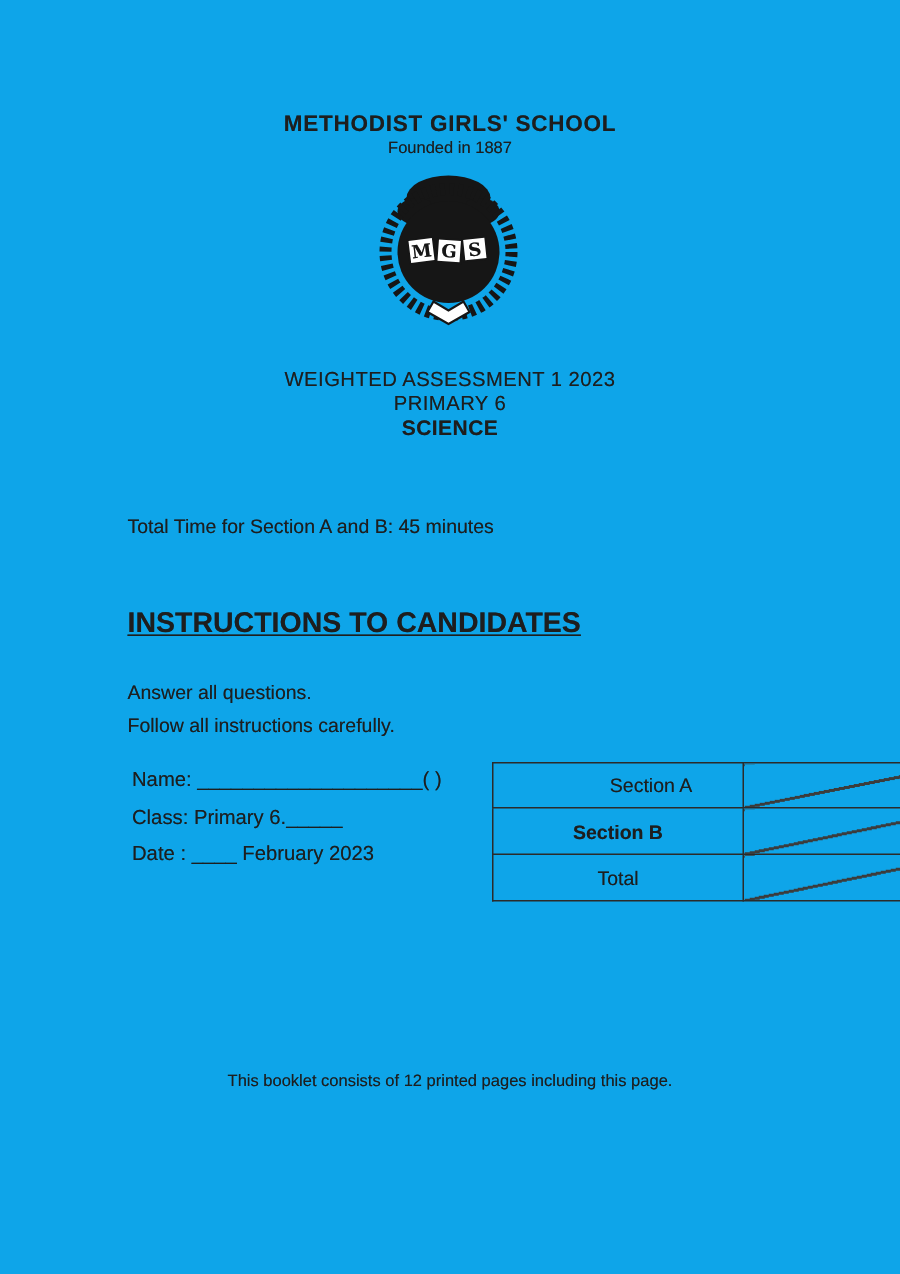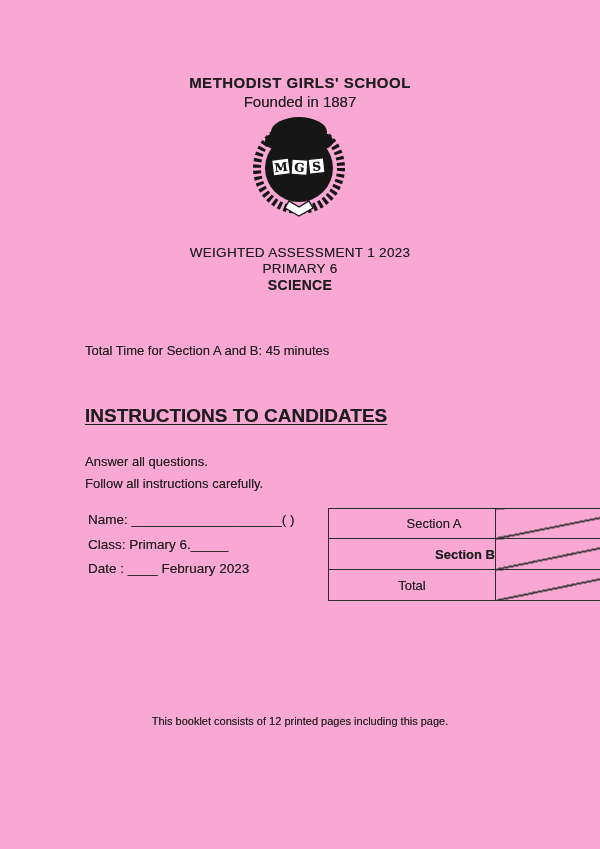--- a/index.html
+++ b/index.html
@@ -1,30 +1,30 @@
 <!DOCTYPE html>
 <html><head>
 <meta charset="utf-8">
 <style>
   html, body { margin: 0; padding: 0; background: #ffffff; }
   .page {
     position: relative;
     width: 600px;
     height: 849px;
-    background: #f9a8d4;
+    background: #0ea5e9;
     font-family: "Liberation Sans", sans-serif;
     color: #1e1e1e;
     overflow: hidden;
     text-shadow: 0 0 0.4px rgba(20,20,20,0.55); 
   }
   .abs { position: absolute; }
   .centered { left: 0; right: 0; text-align: center; }
 
   .school-name { top: 74px; font-size: 15px; letter-spacing: 0.5px; font-weight: bold; }
-  .founded { top: 93px; font-size: 15px; }
+  .founded { top: 93px; font-size: 11px; }
 
   .crest { left: 251px; top: 111px; width: 96px; height: 108px; }
 
   .wa-title { top: 245px; font-size: 13.5px; letter-spacing: 0.3px; }
   .level    { top: 261px; font-size: 13.5px; letter-spacing: 0.3px; }
   .subject  { top: 277px; font-size: 14px; font-weight: bold; letter-spacing: 0.3px; }
 
   .total-time { left: 85px; top: 343px; font-size: 13px; }
 
   .instr-head {
@@ -60,21 +60,21 @@
     background-image: linear-gradient(to bottom right,
       transparent calc(50% - 1px),
       #3c3c3c calc(50% - 1px),
       #3c3c3c calc(50% + 1px),
       transparent calc(50% + 1px));
   }
   .marks .score-num {
     position: absolute; right: 8px; bottom: 2px; font-size: 13px;
   }
   .r1 td { height: 29px; padding-left: 44px; }
-  .r2 td { height: 30px; text-align: right; }
+  .r2 td { height: 30px; }
   .r3 td { height: 30px; margin-top: 20px; }
   .r4 td { height: 31px; }
 
   .footer { top: 715px; font-size: 11px; }
 </style>
 </head>
 <body>
 
 <div class="page">
 

